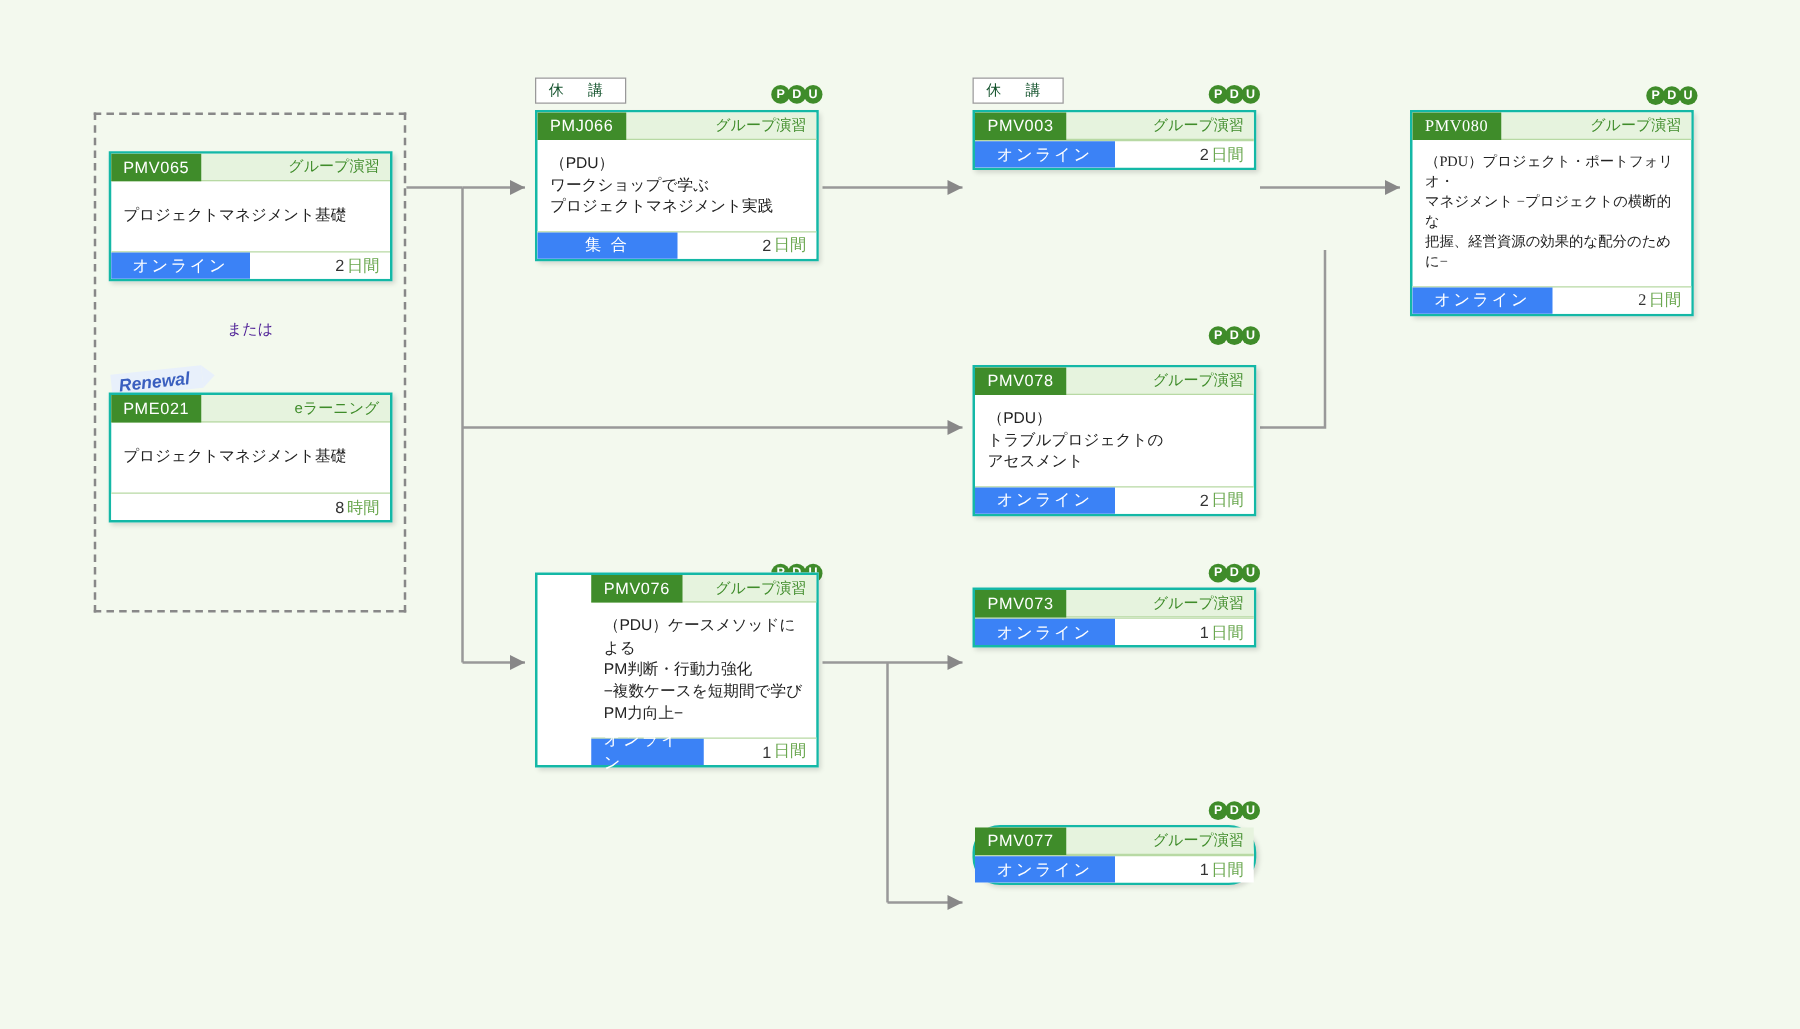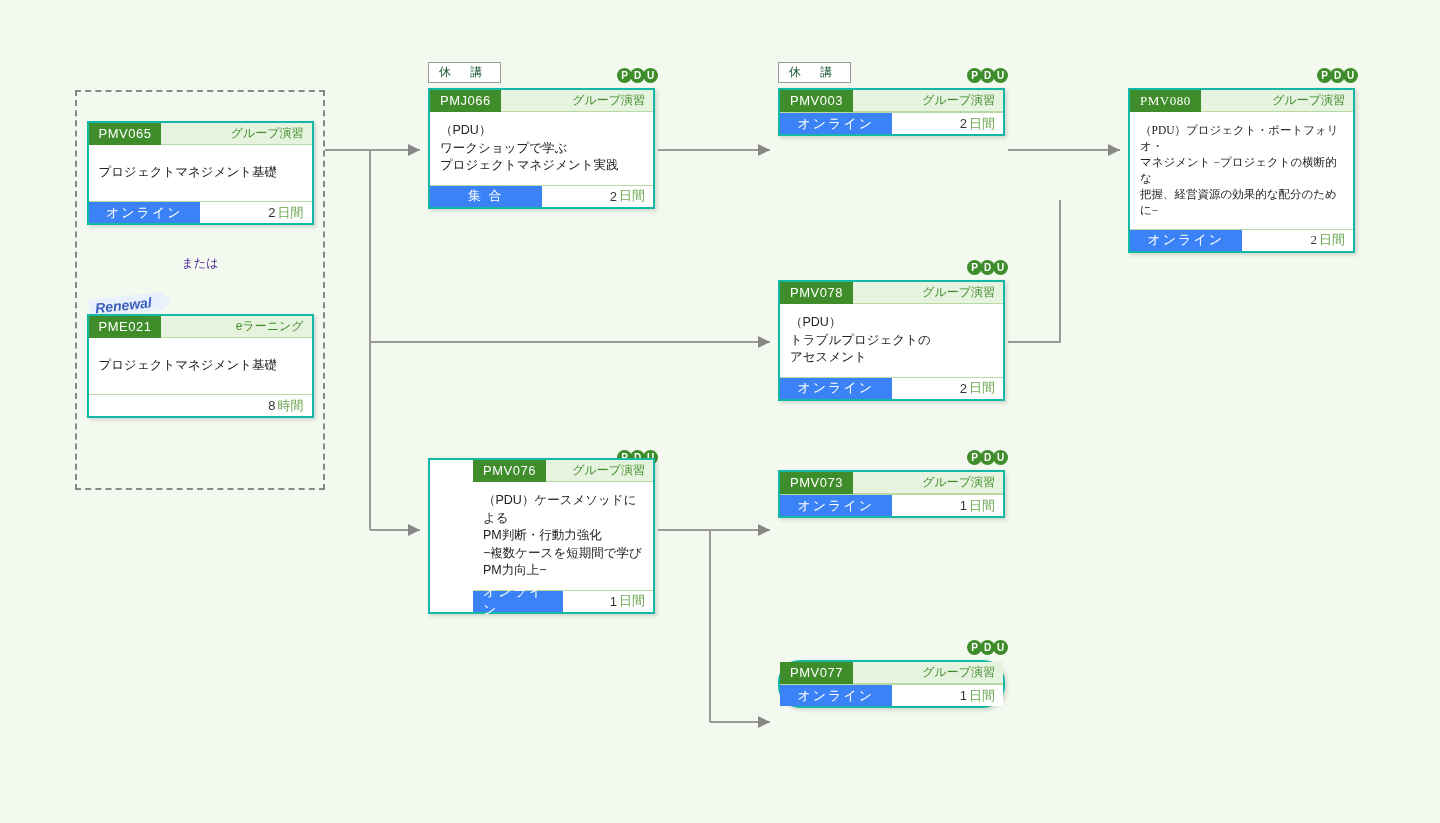--- a/index.html
+++ b/index.html
@@ -317,21 +317,21 @@
       <div class="card-duration">
         <span>2</span>
           <span class="unit">日間</span>
       </div>
     </div>
   </div>
 
   <div class="top-badges" style="left:778px; top:260px; width:230px;">
     <span class="pdu-badge"><span>P</span><span>D</span><span>U</span></span>
   </div>
-  <div class="card" style="left:778px; top:280px;">
+  <div class="card" style="left:778px; top:292px;">
     <div class="card-header">
       <div class="card-code">PMV078</div>
       <div class="card-tag">グループ演習</div>
     </div>
     <div class="card-title" style="white-space:pre-line;">（PDU）
 トラブルプロジェクトの
 アセスメント</div>
     <div class="card-footer">
       <div class="card-format">オンライン</div>
       <div class="card-duration">

